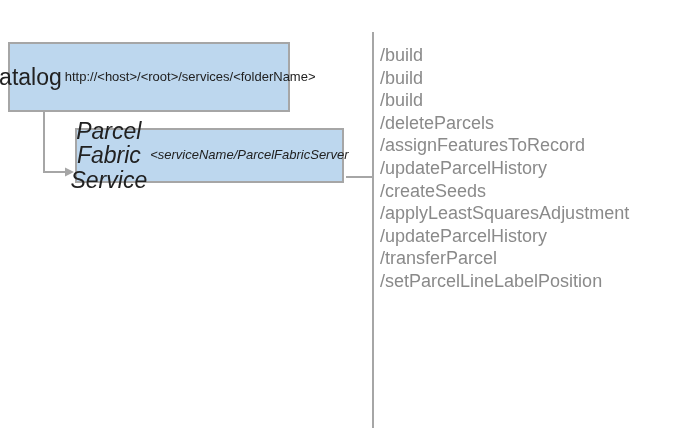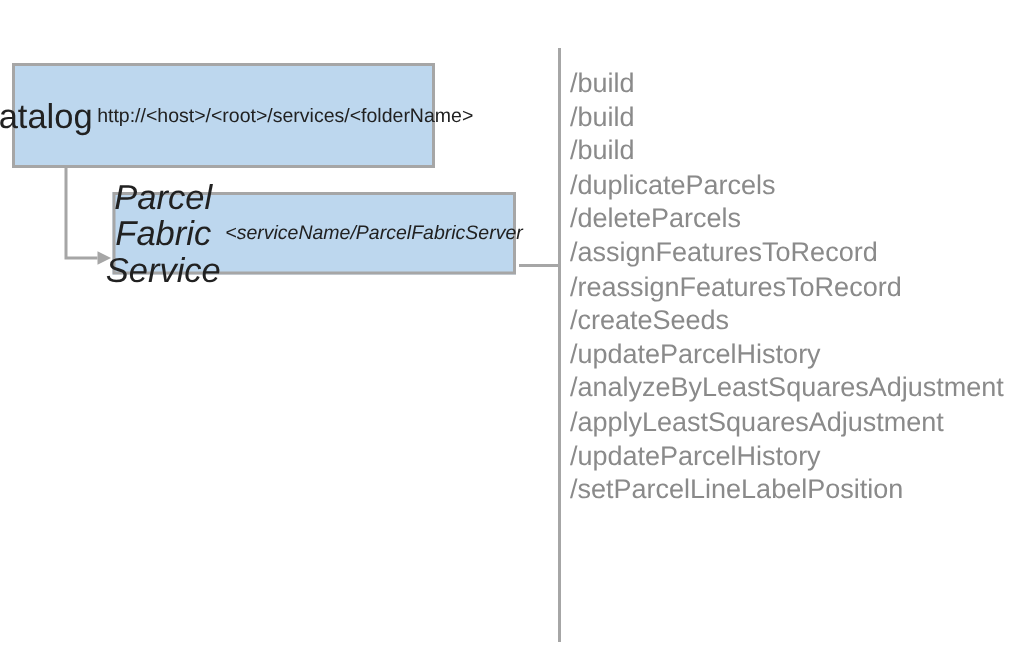--- a/index.html
+++ b/index.html
@@ -73,25 +73,23 @@
 
   <div class="box service">
     <div class="box-title">Parcel Fabric Service</div>
     <div class="box-subtitle">&lt;serviceName/ParcelFabricServer</div>
   </div>
 
   <div class="endpoints">
       <div class="endpoint">/build</div>
       <div class="endpoint">/build</div>
       <div class="endpoint">/build</div>
-      <div class="endpoint">/duplicateParcels</div>
       <div class="endpoint">/deleteParcels</div>
       <div class="endpoint">/assignFeaturesToRecord</div>
-      <div class="endpoint">/reassignFeaturesToRecord</div>
+      <div class="endpoint">/updateParcelHistory</div>
       <div class="endpoint">/createSeeds</div>
-      <div class="endpoint">/updateParcelHistory</div>
-      <div class="endpoint">/analyzeByLeastSquaresAdjustment</div>
       <div class="endpoint">/applyLeastSquaresAdjustment</div>
       <div class="endpoint">/updateParcelHistory</div>
+      <div class="endpoint">/transferParcel</div>
       <div class="endpoint">/setParcelLineLabelPosition</div>
     </div>
 
 </div>
 
 </body></html>

